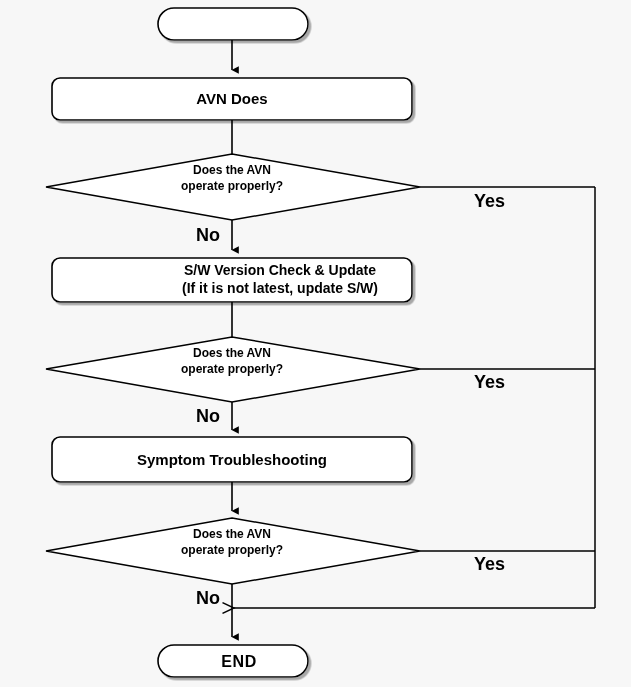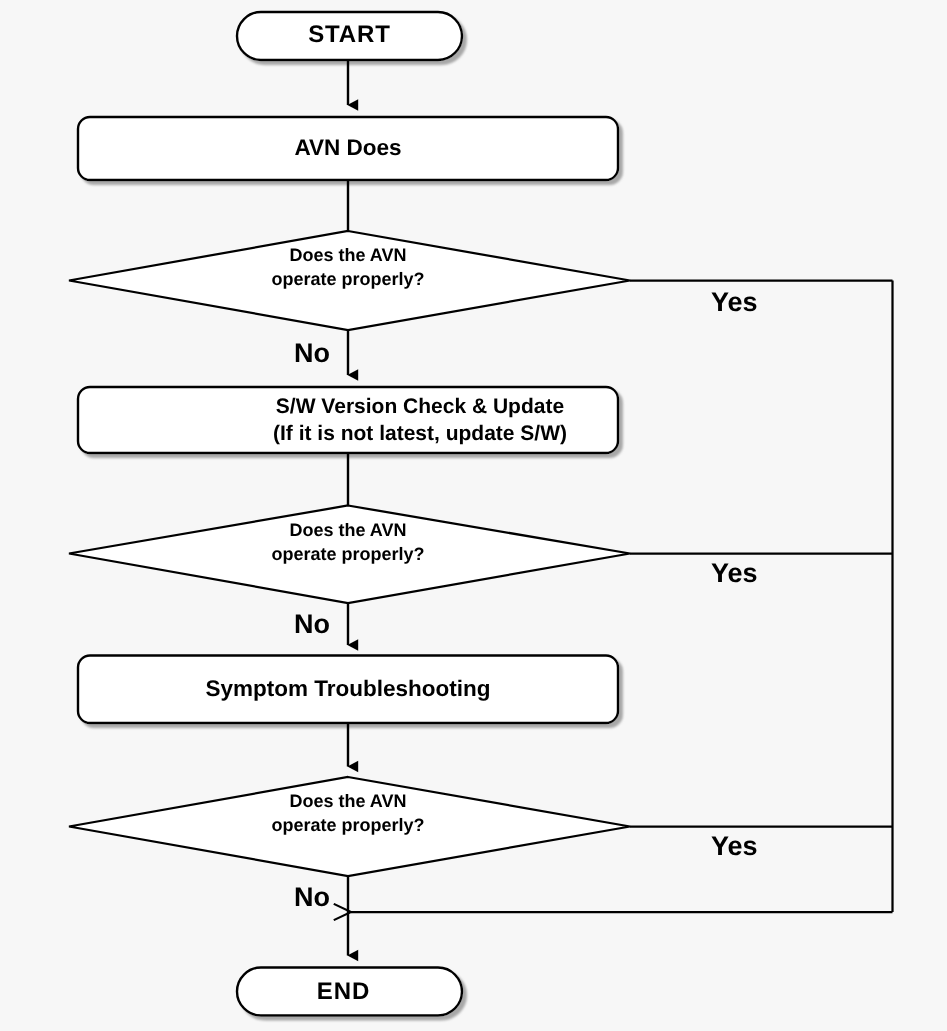--- a/index.html
+++ b/index.html
@@ -116,21 +116,20 @@
 
     <line x1="420" y1="551" x2="595" y2="551" stroke="#000000" stroke-width="1.5"></line>
 
     <line x1="595" y1="187" x2="595" y2="608" stroke="#000000" stroke-width="1.5"></line>
 
     <line x1="595" y1="608" x2="234" y2="608" stroke="#000000" stroke-width="1.5" marker-end="url(#arrowLeftOpen)"></line>
 
     <line x1="232" y1="584" x2="232" y2="637" stroke="#000000" stroke-width="1.6" marker-end="url(#arrowDown)"></line>
   </svg>
 
-  <div class="node-label terminator-label" style="left:158px; top:8px; width:150px; height:32px;">START</div>
 
   <div class="node-label process-label" style="left:52px; top:78px; width:360px; height:42px;">AVN Does</div>
 
   <div class="node-label decision-label" style="left:92px; top:157px; width:280px; height:44px;">
     <span>Does the AVN</span>
     <span>operate properly?</span>
   </div>
 
   <div class="node-label process-label two-line" style="left:52px; top:258px; width:360px; height:44px;padding-left:48px;">
     <span>S/W Version Check &amp; Update</span>
@@ -142,21 +141,21 @@
     <span>operate properly?</span>
   </div>
 
   <div class="node-label process-label" style="left:52px; top:437px; width:360px; height:45px;">Symptom Troubleshooting</div>
 
   <div class="node-label decision-label" style="left:92px; top:521px; width:280px; height:44px;">
     <span>Does the AVN</span>
     <span>operate properly?</span>
   </div>
 
-  <div class="node-label terminator-label" style="left:154px; top:645px; width:150px; height:34px;">END</div>
+  <div class="node-label terminator-label" style="left:164px; top:645px; width:150px; height:34px;">END</div>
 
   <div class="edge-label" style="left:474px; top:191px;">Yes</div>
 
   <div class="edge-label" style="left:196px; top:225px;">No</div>
 
   <div class="edge-label" style="left:474px; top:372px;">Yes</div>
 
   <div class="edge-label" style="left:196px; top:406px;">No</div>
 
   <div class="edge-label" style="left:474px; top:554px;">Yes</div>

